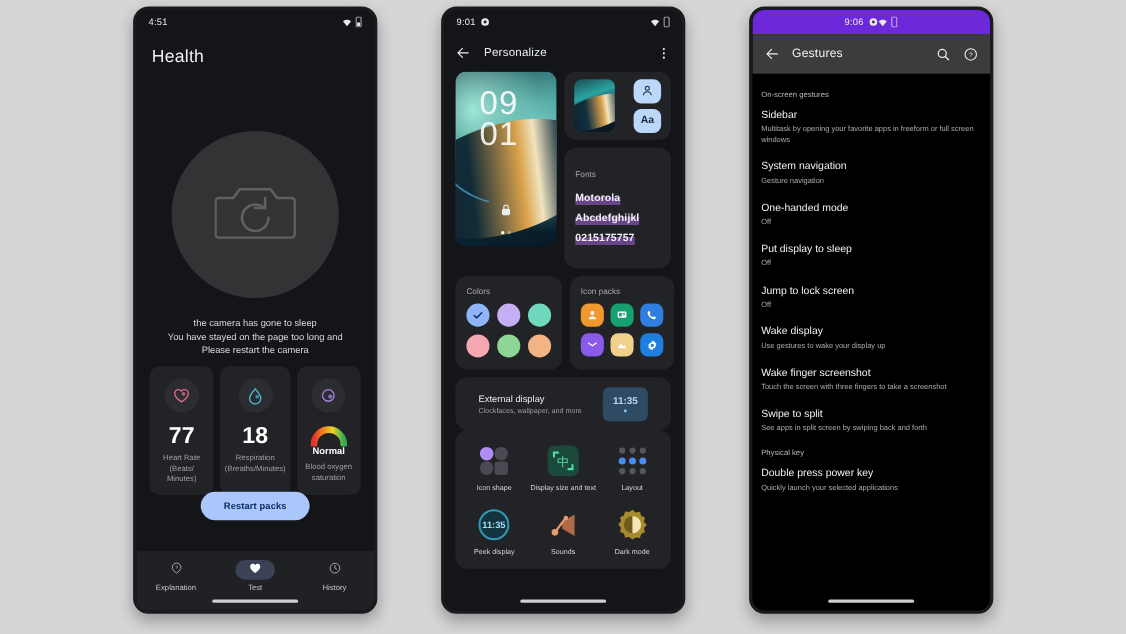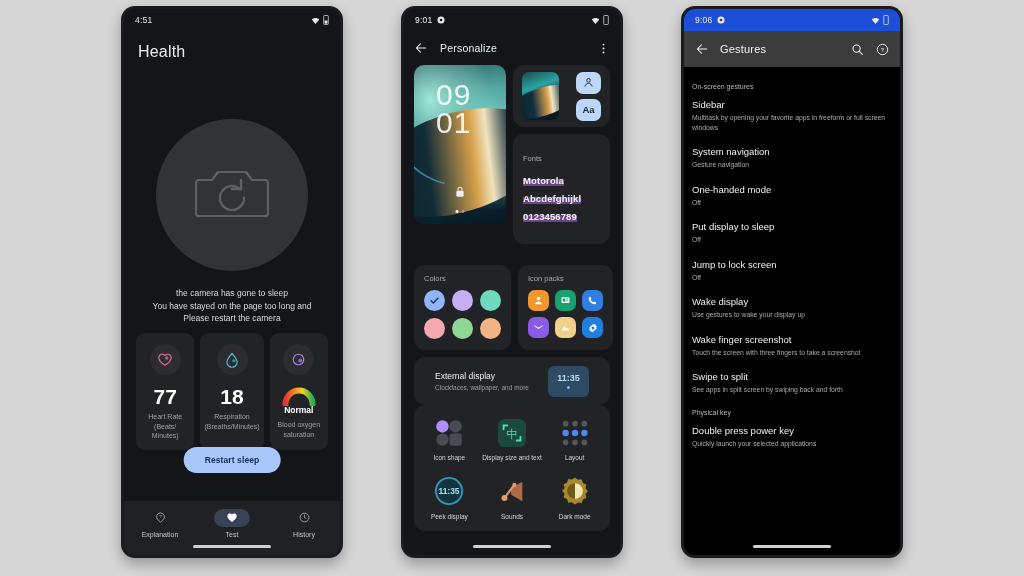--- a/index.html
+++ b/index.html
@@ -173,21 +173,21 @@
     display: flex; align-items: center; justify-content: center;
     color: #17263b; font-size: 9.5px; font-weight: 600; cursor: pointer;
   }
   .fonts-card { flex: 1; padding: 20px 10px; }
   .card-h { font-size: 7.5px; color: #a7a9ad; margin-bottom: 7px; }
   .font-line {
     font-size: 9.5px; font-weight: 700; color: #f1f2f4; line-height: 13px;
     background: linear-gradient(transparent 42%, rgba(150,90,200,.62) 42%, rgba(150,90,200,.62) 96%, transparent 96%);
     display: inline-block; letter-spacing: .1px;
   }
-  .half-card { flex: 1; padding: 9px 10px 11px; margin-top: 14px; }
+  .half-card { flex: 1; padding: 9px 10px 11px; }
   .sw-grid { display: grid; grid-template-columns: repeat(3, 1fr); gap: 7px; margin-top: 2px; }
   .sw { width: 21px; height: 21px; border-radius: 50%; display:flex; align-items:center; justify-content:center; cursor: pointer; }
   .ip-grid { display: grid; grid-template-columns: repeat(3, 1fr); gap: 6px; margin-top: 2px; }
   .ip { width: 21px; height: 21px; border-radius: 7px; display:flex; align-items:center; justify-content:center; cursor:pointer; }
   .ext-card { padding: 10px 21px; display: flex; align-items: center; height: 48px; }
   .ext-t { font-size: 8.5px; color: #eceef0; }
   .ext-s { font-size: 6.5px; color: #9b9da1; margin-top: 3px; }
   .ext-thumb {
     margin-left: auto; width: 41px; height: 31px; border-radius: 6px;
     background: #2f4a63; display: flex; flex-direction: column;
@@ -196,21 +196,21 @@
   .ext-thumb b { font-size: 9px; color: #bcd8f5; font-weight: 700; }
   .ext-thumb i { width: 3px; height: 3px; border-radius: 50%; background: #7fb7ef; display: block; }
   .grid-card { padding: 12px 4px 10px; }
   .g3 { display: grid; grid-template-columns: repeat(3,1fr); row-gap: 13px; }
   .g-item { display: flex; flex-direction: column; align-items: center; gap: 6px; cursor: pointer; }
   .g-lbl { font-size: 6.5px; color: #d5d6d9; text-align: center; line-height: 8.5px; }
   .g-ico { width: 31px; height: 31px; display: flex; align-items: center; justify-content: center; }
 
   
   .p3 .screen { background: #000; }
-  .p3 .statusbar { background: #1d4ed8; }
+  .p3 .statusbar { background: #6d28d9; justify-content: center; }
   .p3-appbar {
     flex: none; height: 36px; background: #3c3c3c;
     display: flex; align-items: center; padding: 0 11px; gap: 11px; color: #f1f1f1;
   }
   .p3-title { font-size: 11px; letter-spacing: .2px; }
   .p3-actions { margin-left: auto; display: flex; align-items: center; gap: 12px; }
   .p3-list { flex: 1; padding: 12px 8px 0; overflow: hidden; }
   .sec-h { font-size: 7px; color: #b9babd; margin: 4px 0 9px; }
   .li { margin-bottom: 14px; cursor: pointer; }
   .li-t { font-size: 9.5px; color: #f0f1f3; line-height: 12px; }
@@ -307,21 +307,21 @@
                 <path d="M4 20a16 16 0 0 1 32 0" fill="none" stroke="url(#gx)" stroke-width="7" stroke-linecap="round"></path>
                 <circle cx="20" cy="12" r="3.1" fill="#222326"></circle>
               </svg>
               <div class="gauge-txt">Normal</div>
             </div>
             <div class="stat-lbl">Blood oxygen saturation</div>
           </div>
 
         </div>
 
-        <button class="restart-btn">Restart sleep</button>
+        <button class="restart-btn">Restart packs</button>
       </div>
 
       <div class="p1-nav">
         <div class="nav-item">
           <div class="nav-pill">
             <span>
               <svg width="11" height="11" viewBox="0 0 20 20">
                   <path d="M10 1.6a7.2 7.2 0 0 1 4.6 12.7L10 18.6l-4.6-4.3A7.2 7.2 0 0 1 10 1.6z" fill="none" stroke="#c5c7ca" stroke-width="1.3"></path>
                   <text x="10" y="11.6" font-size="8" fill="#c5c7ca" text-anchor="middle" font-family="Liberation Sans">?</text>
                 </svg>
@@ -434,21 +434,21 @@
                     </svg>
                 </div>
                 <div class="qc-btn">Aa</div>
               </div>
             </div>
 
             <div class="card fonts-card">
               <div class="card-h">Fonts</div>
               <div><span class="font-line">Motorola</span></div>
               <div><span class="font-line">Abcdefghijkl</span></div>
-              <div><span class="font-line">0123456789</span></div>
+              <div><span class="font-line">0215175757</span></div>
             </div>
           </div>
         </div>
 
         <div class="row">
           <div class="card half-card">
             <div class="card-h">Colors</div>
             <div class="sw-grid">
               <div class="sw" style="background:#8fb4f7">
                 <svg width="11" height="11" viewBox="0 0 16 16">

